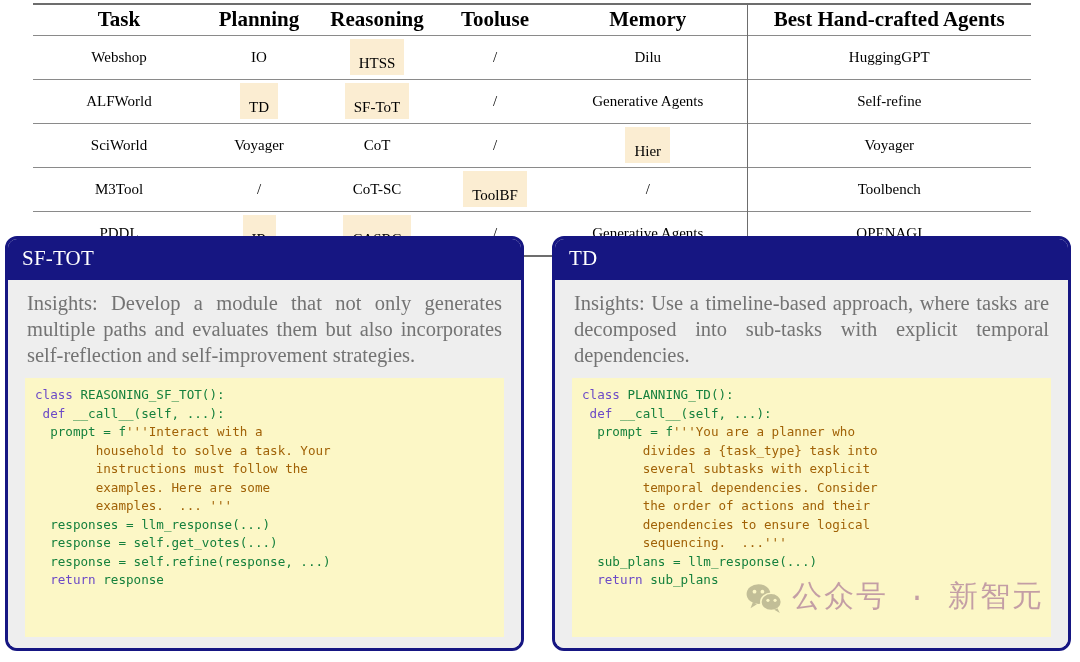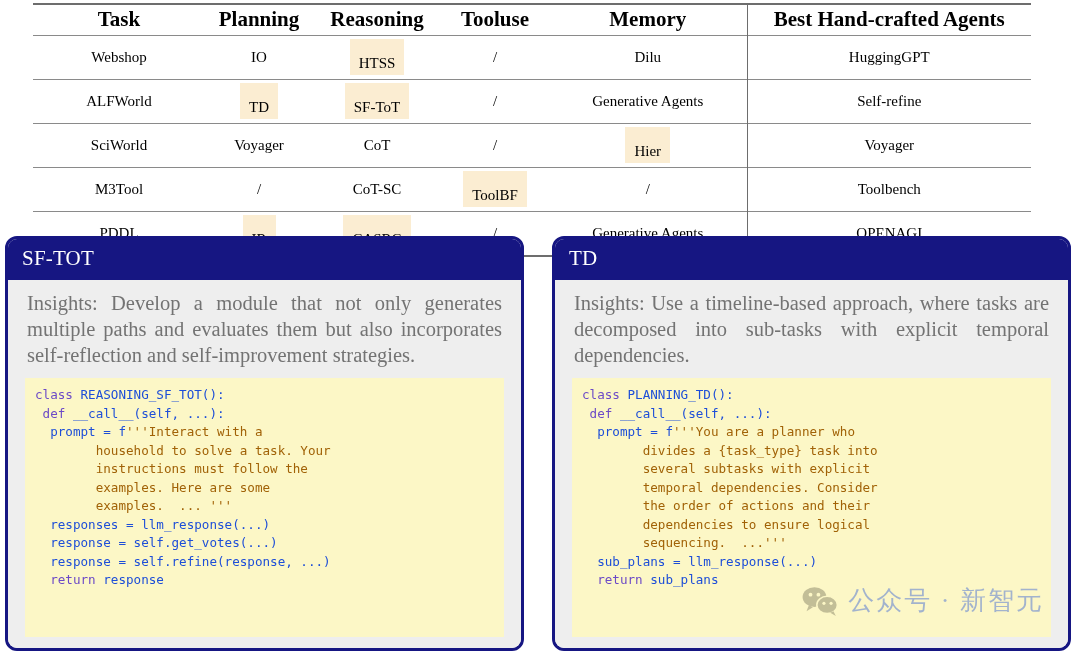--- a/index.html
+++ b/index.html
@@ -109,37 +109,37 @@
     font-family: "DejaVu Sans Mono", "Liberation Mono", monospace;
     font-size: 12.6px;
     line-height: 1.47;
     white-space: pre;
     flex: 1;
     position: relative;
     overflow: hidden;
   }
   .k  { color: #6c4ac7; }
   .s  { color: #a16207; }
-  .n  { color: #1d4ed8; }
+  .n  { color: #15803d; }
 
   
   .watermark {
     position: absolute;
     right: 7px;
     bottom: 17px;
     display: flex;
     align-items: center;
     gap: 9px;
     opacity: 0.40;
     pointer-events: none;
   }
   .wm-text {
-    font-family: Liberation Serif, serif;
-    font-size: 26px;
-    color: #1d4ed8;
+    font-family: Liberation Mono, monospace;
+    font-size: 30px;
+    color: #701a75;
     letter-spacing: 2px;
   }
   .wm-icon { width: 38px; height: 32px; }
 </style>
 </head>
 <body>
 
 <div class="table-wrap">
   <table class="cmp">
     <colgroup>

